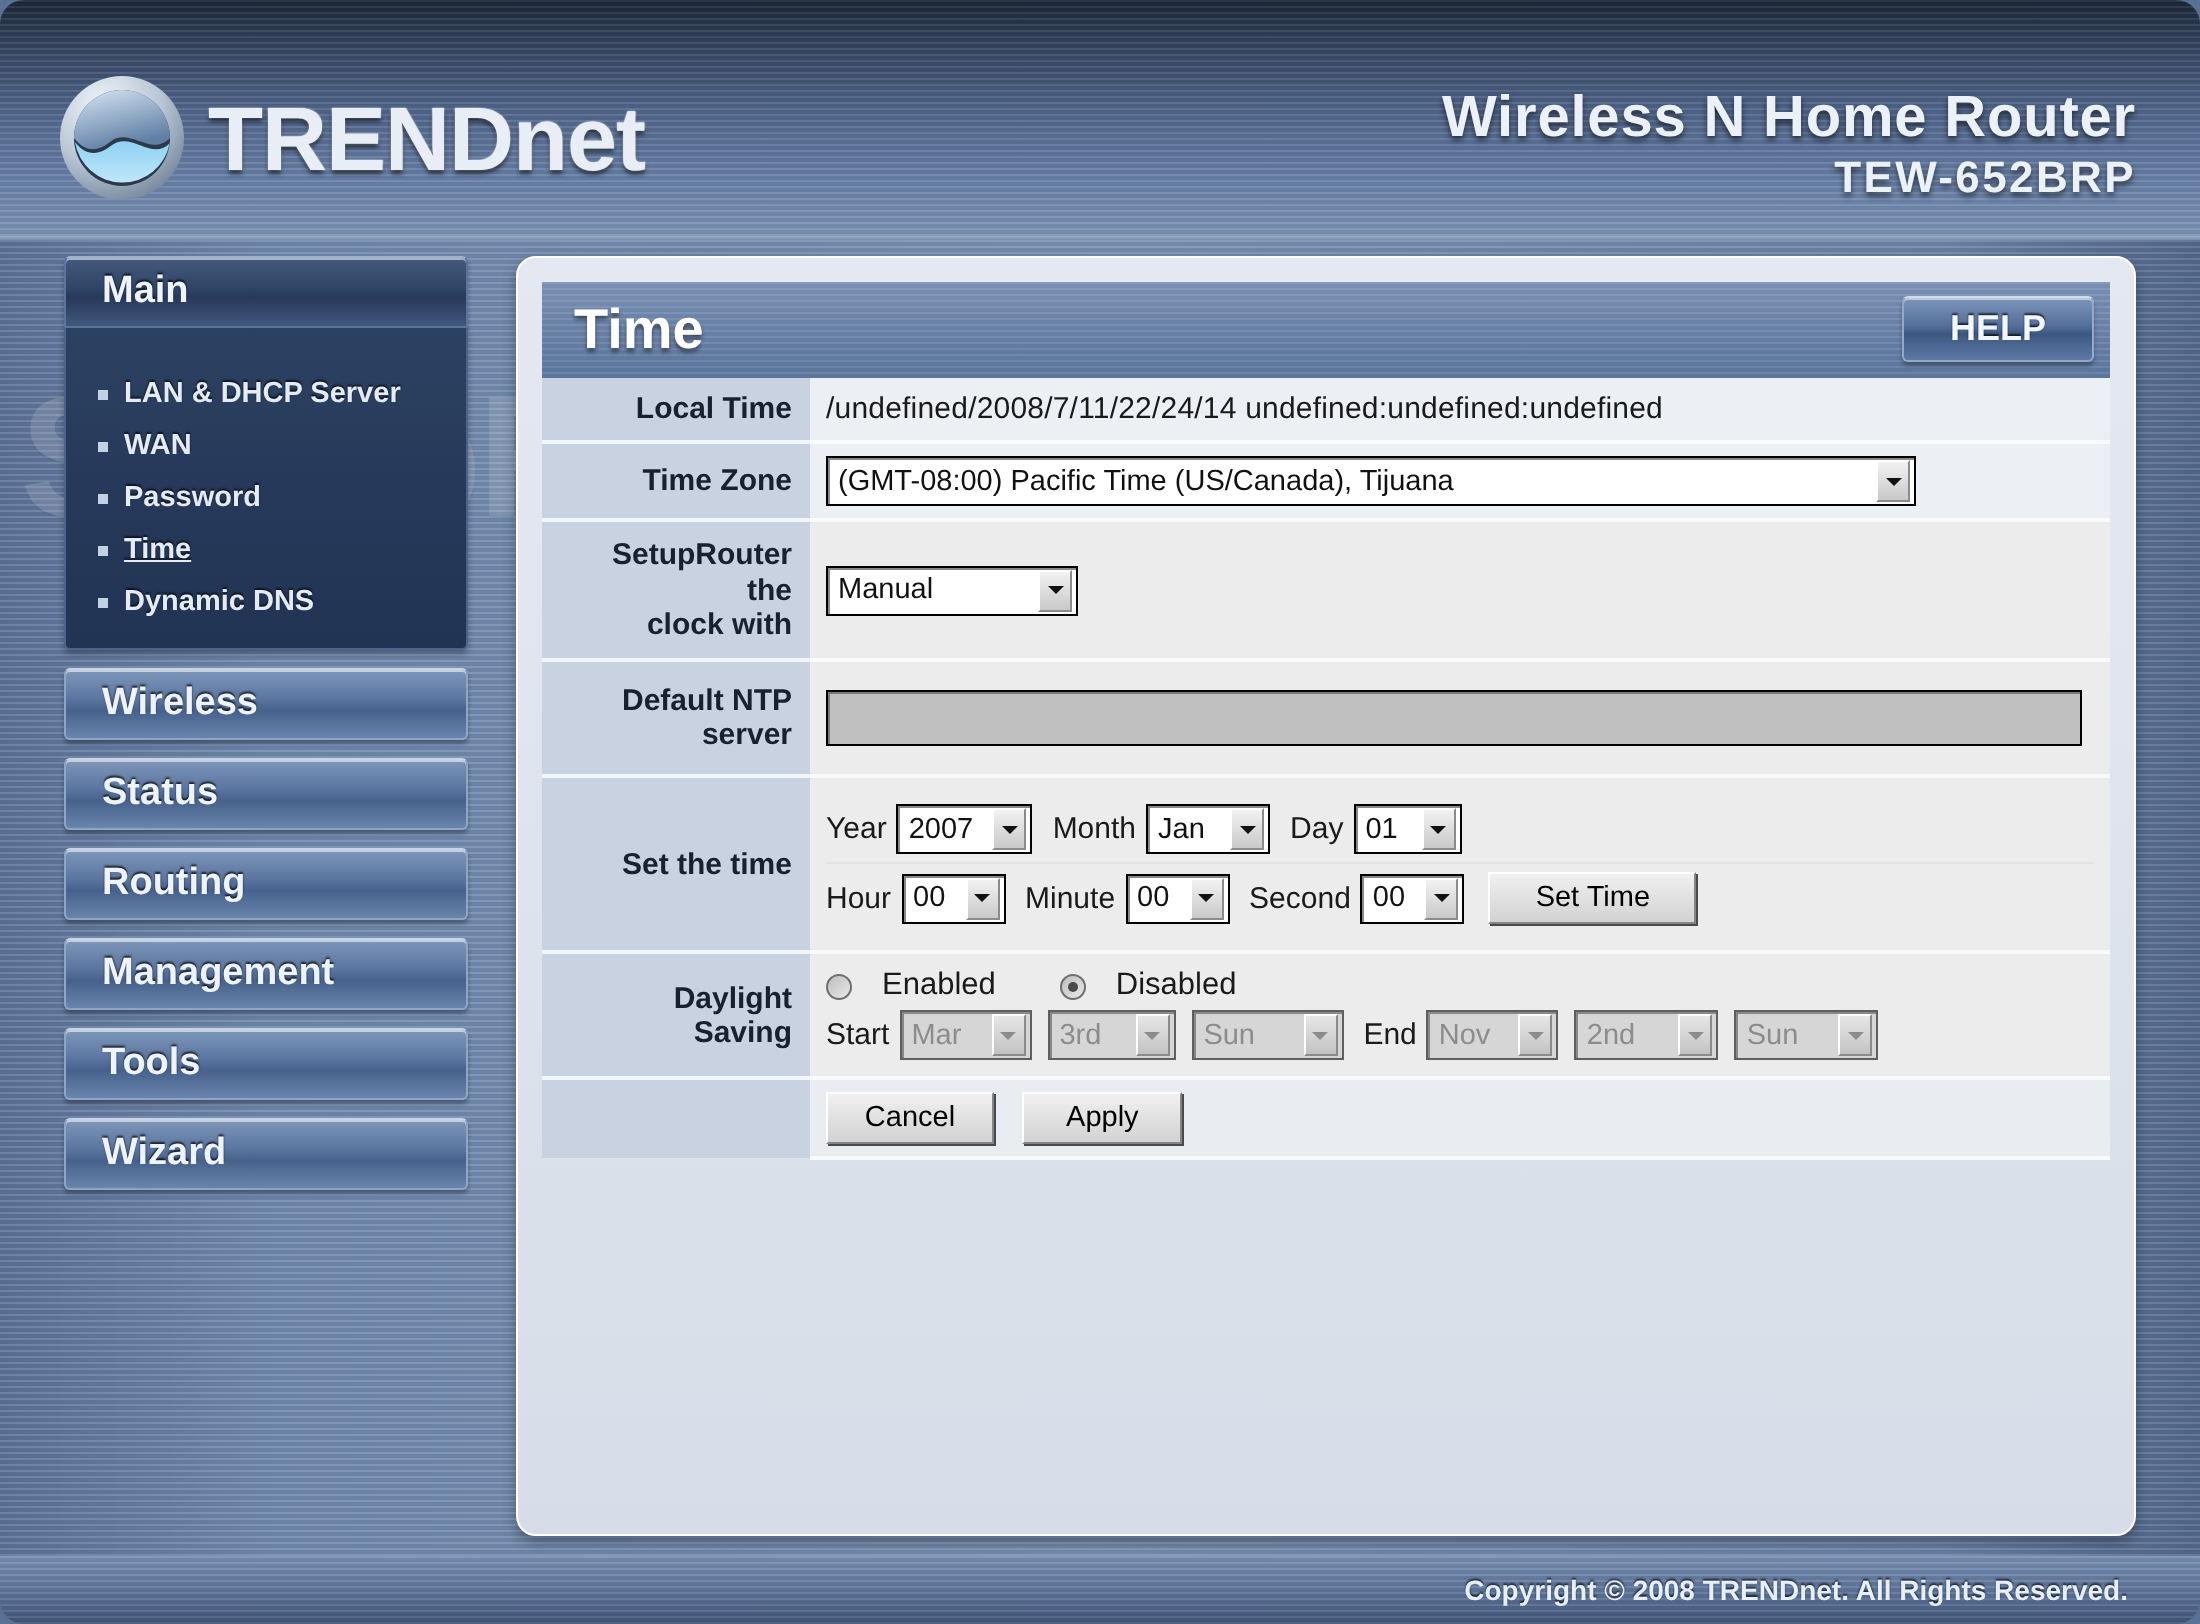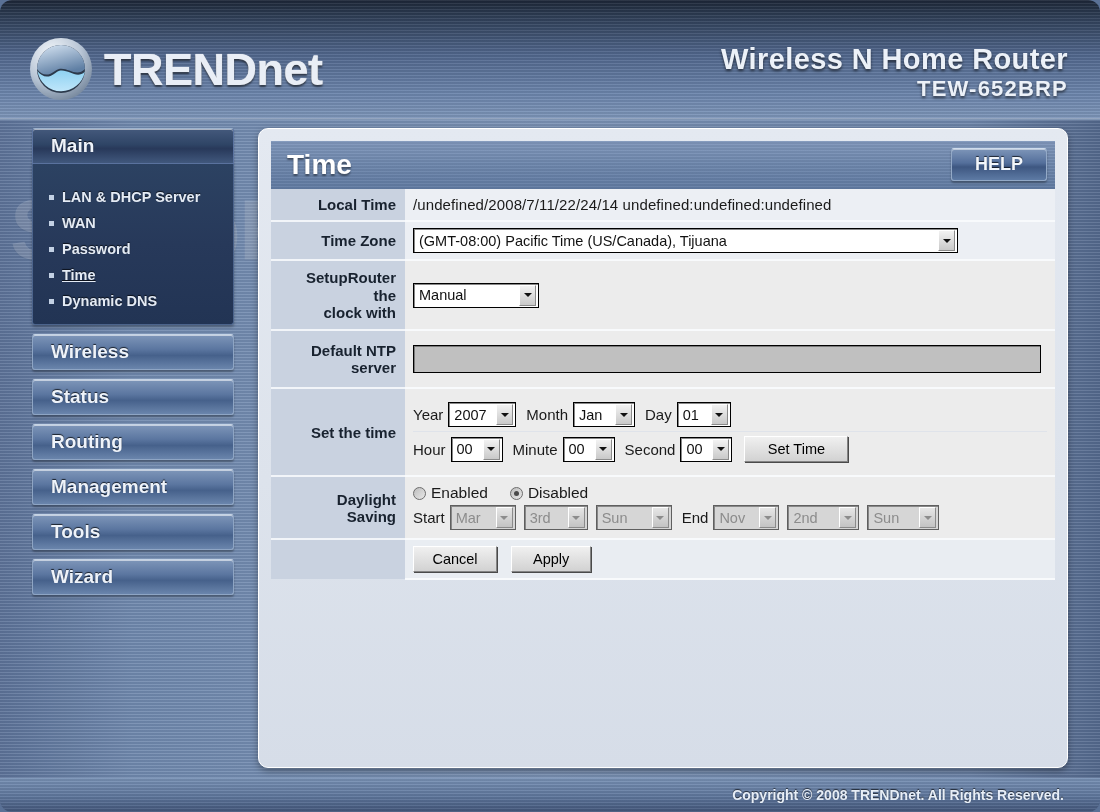--- a/index.html
+++ b/index.html
@@ -418,21 +418,21 @@
             </div>
           </td>
         </tr>
 
         <tr>
           <td class="lbl">
             <span>Daylight</span><br>
             <span>Saving</span>
           </td>
           <td class="val plain" style="height:62px;">
-            <div class="row-line" style="padding:1px 0 2px 0;">
+            <div class="row-line" style="padding:1px 0 2px 0;gap:10px;">
               <span class="radio"></span>
               <span class="radio-label">Enabled</span>
               <span class="radio on"></span>
               <span class="radio-label">Disabled</span>
             </div>
             <div class="row-line" style="padding:1px 0 2px 0;">
               <span class="field-label">Start</span>
               <span class="selbox disabled" style="width:66px;">
                 <span class="txt">Mar</span>
                 <span class="arrow"></span>

